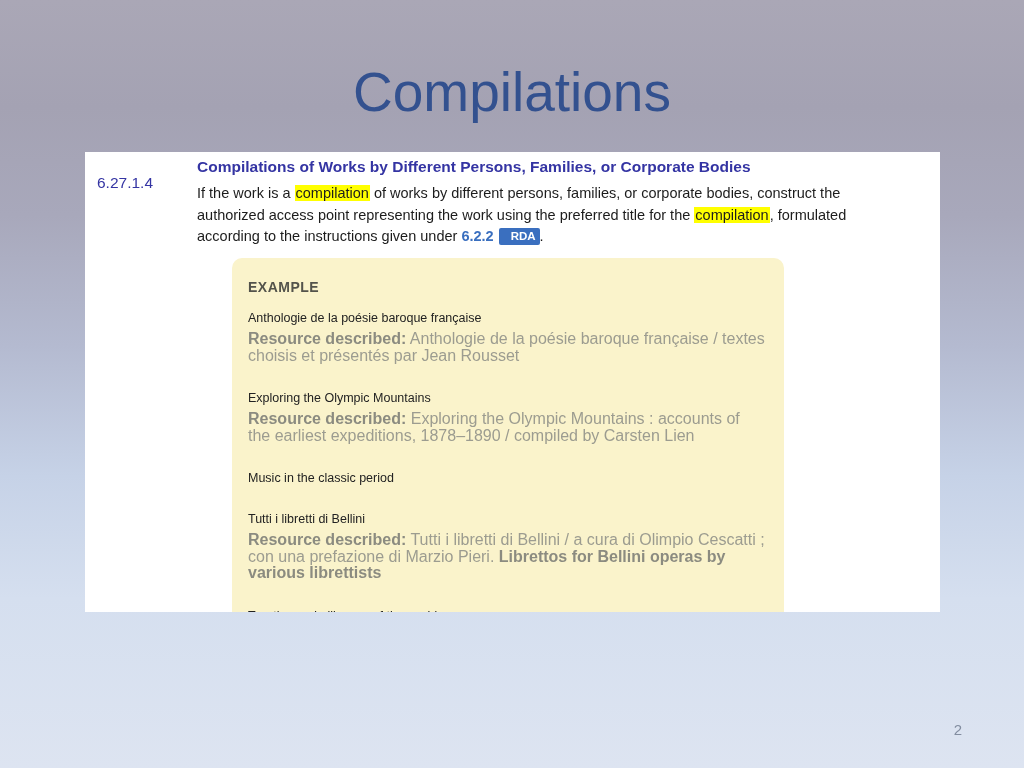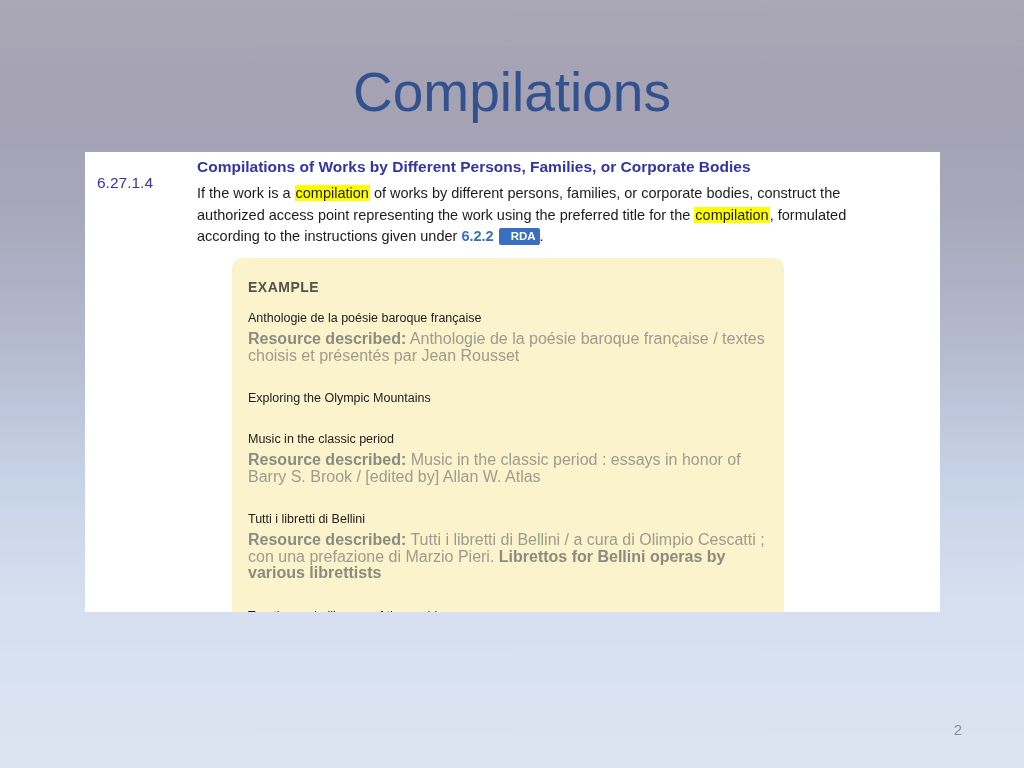--- a/index.html
+++ b/index.html
@@ -169,25 +169,25 @@
     <div class="example-box">
       <div class="example-header">EXAMPLE</div>
       <div class="example-list">
   <div class="entry">
     <div class="entry-title">Anthologie de la poésie baroque française</div>
     <div class="entry-desc"><span class="label">Resource described:</span><span class="desc"> Anthologie de la poésie baroque française / textes choisis et présentés par Jean Rousset</span><span class="bold"></span></div>
   </div>
 
   <div class="entry">
     <div class="entry-title">Exploring the Olympic Mountains</div>
+    <div class="entry-desc"><span class="label">Resource described:</span><span class="desc"> Exploring the Olympic Mountains : accounts of the earliest expeditions, 1878–1890 / compiled by Carsten Lien</span><span class="bold"></span></div>
   </div>
 
   <div class="entry">
     <div class="entry-title">Music in the classic period</div>
-    <div class="entry-desc"><span class="label">Resource described:</span><span class="desc"> Music in the classic period : essays in honor of Barry S. Brook / [edited by] Allan W. Atlas</span><span class="bold"></span></div>
   </div>
 
   <div class="entry">
     <div class="entry-title">Tutti i libretti di Bellini</div>
     <div class="entry-desc"><span class="label">Resource described:</span><span class="desc"> Tutti i libretti di Bellini / a cura di Olimpio Cescatti ; con una prefazione di Marzio Pieri. </span><span class="bold">Librettos for Bellini operas by various librettists</span></div>
   </div>
 
   <div class="entry">
     <div class="entry-title">Treaties and alliances of the world</div>
 

